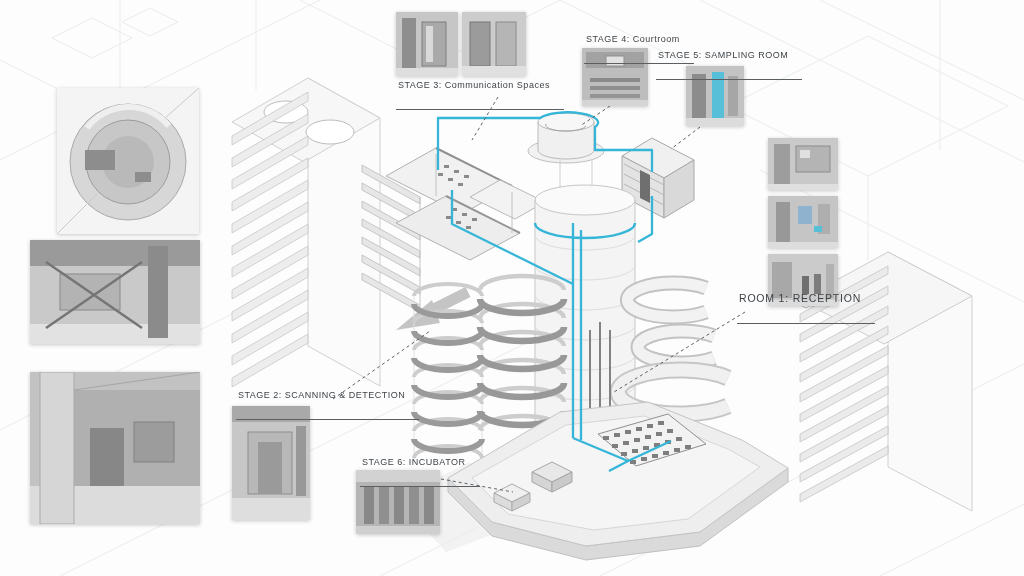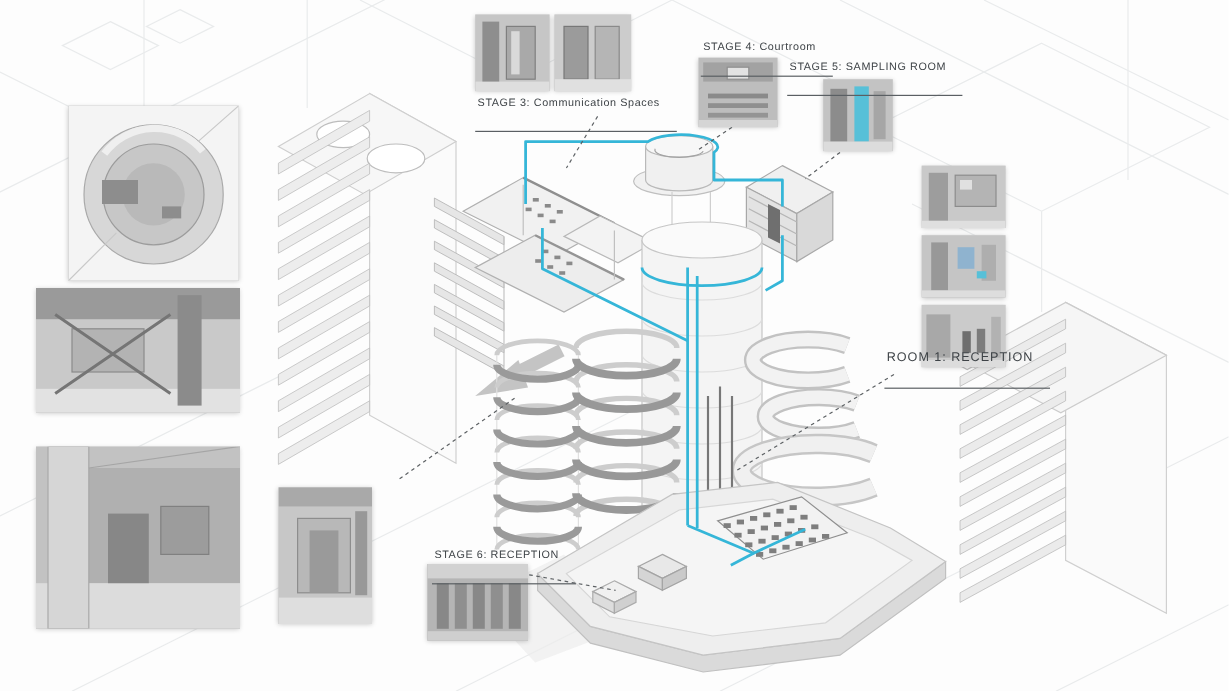--- a/index.html
+++ b/index.html
@@ -407,15 +407,16 @@
       <rect x="53" y="16" width="10" height="38" fill="#8f8f8f"></rect>
       <rect x="68" y="16" width="10" height="38" fill="#888888"></rect>
       <rect y="56" width="84" height="8" fill="#cfcfcf"></rect>
     </svg>
   </div>
 
   <div class="stage-label" style="left:396px;top:80px">STAGE 3: Communication Spaces</div>
   <div class="stage-label" style="left:584px;top:34px">STAGE 4: Courtroom</div>
   <div class="stage-label" style="left:656px;top:50px">STAGE 5: SAMPLING ROOM</div>
   <div class="stage-label big" style="left:737px;top:292px">ROOM 1: RECEPTION</div>
-  <div class="stage-label" style="left:360px;top:457px">STAGE 6: RECEPTION</div>
+  <div class="stage-label" style="left:236px;top:390px">STAGE 2: SCANNING &amp; DETECTION</div>
+  <div class="stage-label" style="left:360px;top:457px">STAGE 6: INCUBATOR</div>
 
 </div>
 
 </body></html>

